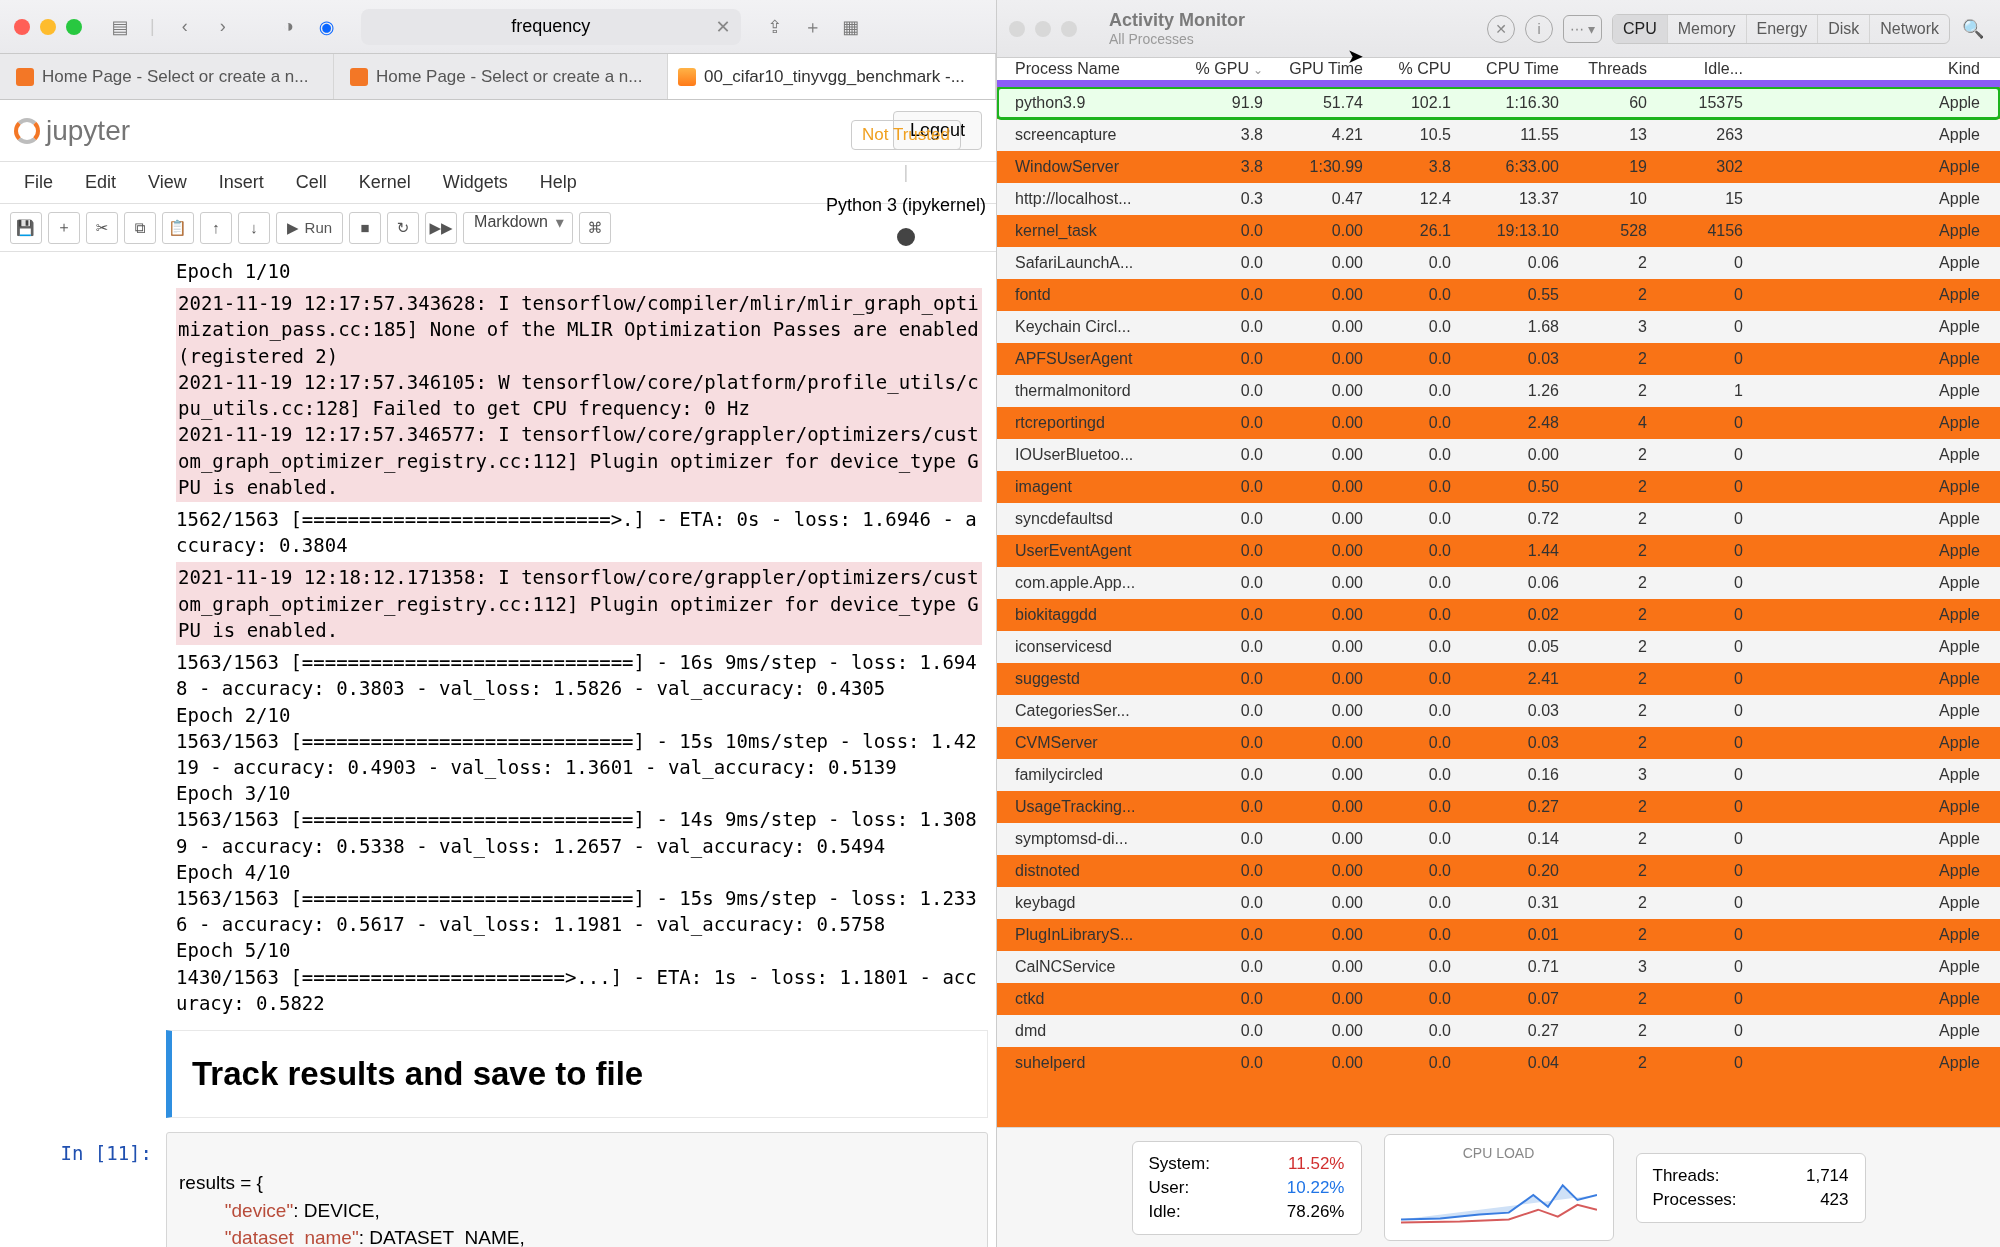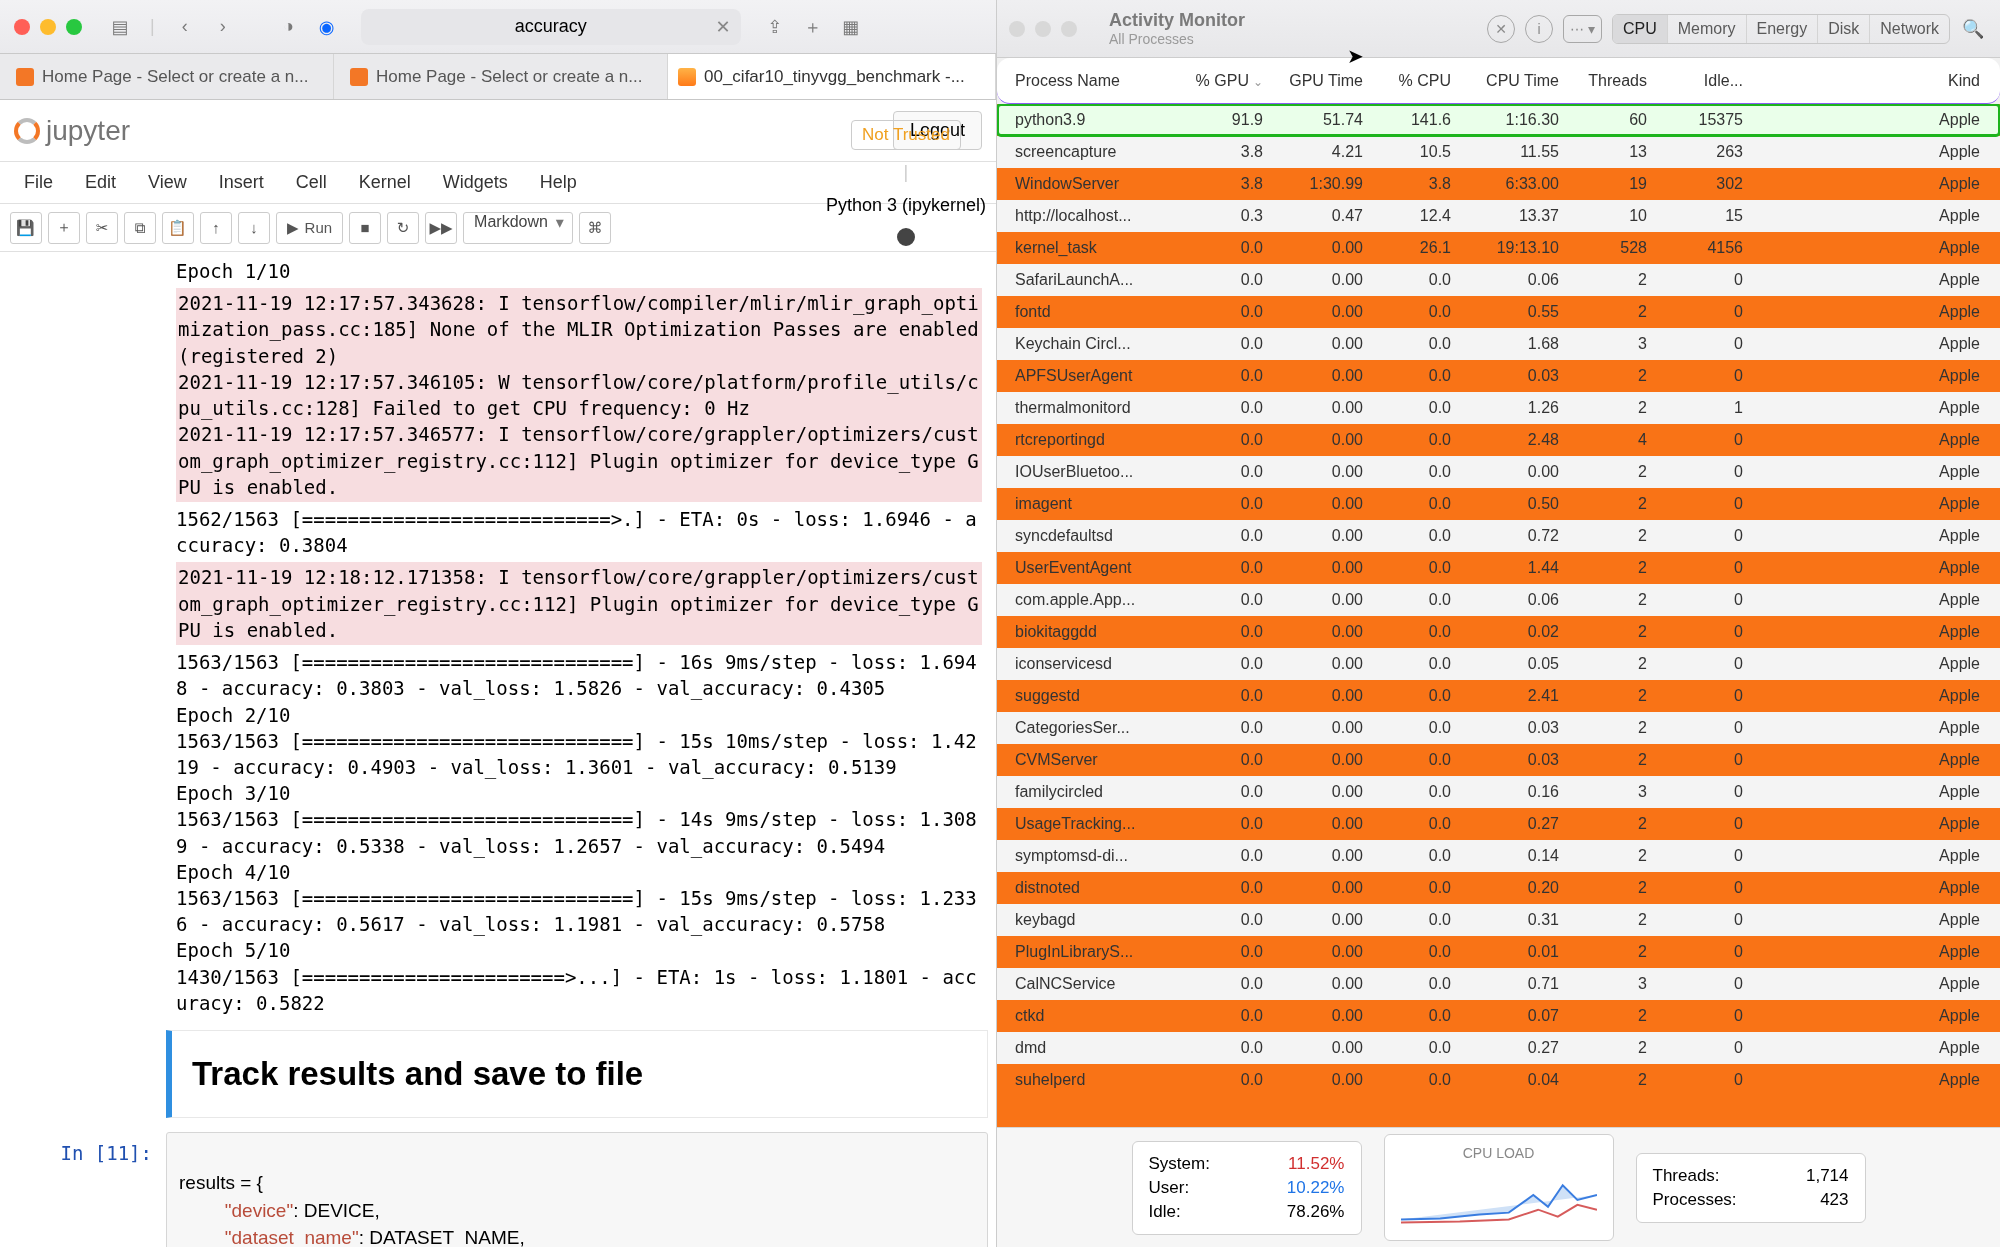--- a/index.html
+++ b/index.html
@@ -63,21 +63,21 @@
 .am-traffic .dot{ background:#d8d8d8 !important;}
 .am-title{ display:flex; flex-direction:column; margin-left:8px;}
 .am-title .t{ font-size:18px; font-weight:600; color:#7a7a7a;}
 .am-title .s{ font-size:14px; color:#9a9a9a;}
 .am-right{ margin-left:auto; display:flex; align-items:center; gap:10px;}
 .am-ico{ width:28px;height:28px;border:1.5px solid #a8a8a8;border-radius:50%;display:flex;align-items:center;justify-content:center;color:#8a8a8a;font-size:14px;}
 .am-seg{ display:flex; border:1px solid #c8c8c8; border-radius:6px; overflow:hidden; height:30px;}
 .am-seg .seg{ padding:0 10px; display:flex; align-items:center; font-size:16px; color:#5a5a5a; border-right:1px solid #d4d4d4;}
 .am-seg .seg:last-child{ border-right:none;}
 .am-seg .seg.on{ background:#dadadc; color:#222;}
-.am-head{ height:46px; display:flex; align-items:center; padding:0 12px; background:#fff; border-bottom:1px solid #8b5cf6; color:#333; font-size:16px;border-radius:13px;}
+.am-head{ height:29px; display:flex; align-items:center; padding:0 12px; background:#fff; border-bottom:7px solid #8b5cf6; color:#333; font-size:16px;}
 .col{ padding:0 6px; overflow:hidden; text-overflow:ellipsis; white-space:nowrap;}
 .c-name{width:168px;} .c-gpu{width:92px;text-align:right;} .c-gtime{width:100px;text-align:right;}
 .c-cpu{width:88px;text-align:right;} .c-ctime{width:108px;text-align:right;}
 .c-thr{width:88px;text-align:right;} .c-idle{width:96px;text-align:right;} .c-kind{flex:1;text-align:right; padding-right:8px;}
 .am-body{ flex:1; overflow:auto; background:#f97316;}
 .row{ height:32px; display:flex; align-items:center; padding:0 12px; font-size:16px; color:#333;}
 .row:nth-child(even){ background:#f4f4f4;}
 .row.hl{ outline:3px solid #1db41d; outline-offset:-2px; border-radius:4px; background:#eaffea !important;}
 .am-foot{ height:120px; display:flex; align-items:center; justify-content:center; gap:22px; background:#f6f6f6; border-top:1px solid #d6d6d6; padding:10px 20px;}
 .fbox{ border:1px solid #d0d0d0; border-radius:6px; background:#fff; padding:10px 16px; font-size:17px; min-width:230px;}
@@ -103,21 +103,21 @@
       <div class="dot g"></div>
     </div>
     <div class="sbtn">▤</div>
     <span class="divider">|</span>
     <div class="sbtn">‹</div>
     <div class="sbtn">›</div>
     <div style="flex:0 0 18px"></div>
     <div class="sbtn">◑</div>
     <div class="sbtn blue">◉</div>
     <div class="urlbar">
-      <span>accuracy</span>
+      <span>frequency</span>
       <span class="x">✕</span>
     </div>
     <div class="sbtn">⇪</div>
     <div class="sbtn">＋</div>
     <div class="sbtn">▦</div>
   </div>
 
   <div class="safari-tabs">
     <div class="safari-tab">
         <span class="tab-ico"></span>
@@ -251,21 +251,21 @@
     <div class="col c-thr">Threads</div>
     <div class="col c-idle">Idle...</div>
     <div class="col c-kind">Kind</div>
   </div>
 
   <div class="am-body" id="am-rows">
       <div class="row hl">
         <div class="col c-name">python3.9</div>
         <div class="col c-gpu">91.9</div>
         <div class="col c-gtime">51.74</div>
-        <div class="col c-cpu">141.6</div>
+        <div class="col c-cpu">102.1</div>
         <div class="col c-ctime">1:16.30</div>
         <div class="col c-thr">60</div>
         <div class="col c-idle">15375</div>
         <div class="col c-kind">Apple</div>
       </div>
       <div class="row">
         <div class="col c-name">screencapture</div>
         <div class="col c-gpu">3.8</div>
         <div class="col c-gtime">4.21</div>
         <div class="col c-cpu">10.5</div>

